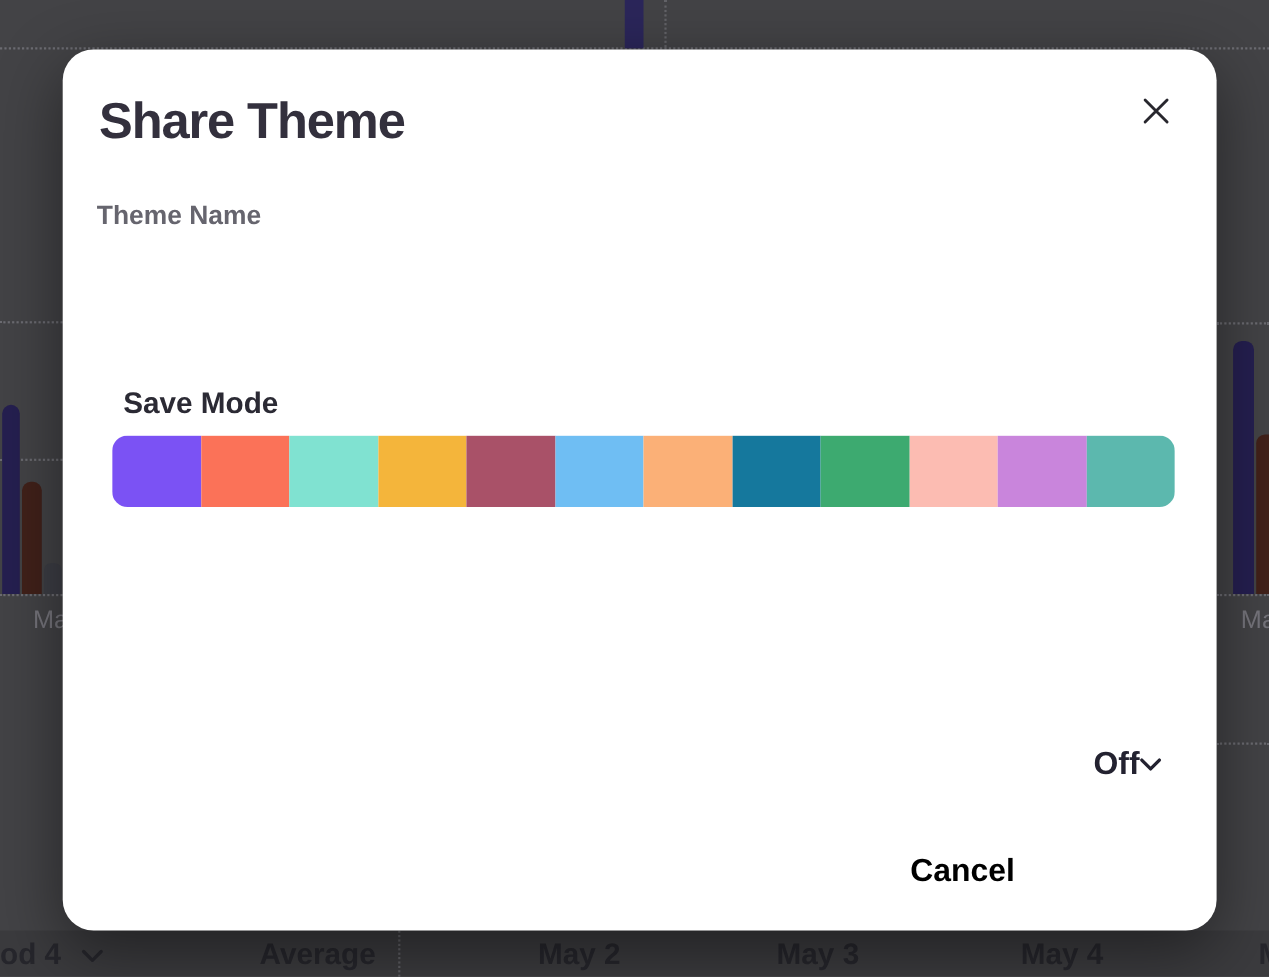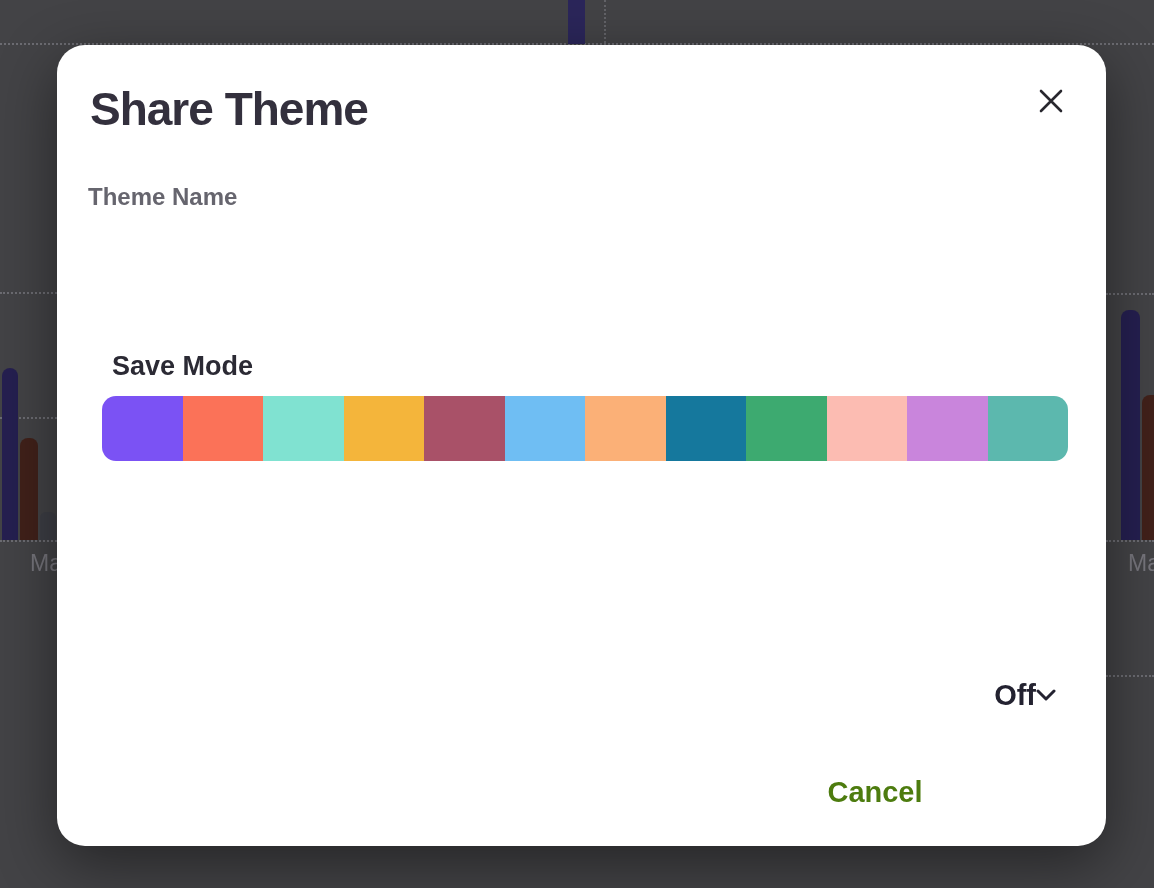--- a/index.html
+++ b/index.html
@@ -42,21 +42,21 @@
                background:#202124; border-radius:18px; }
   .section-label-dark { position:absolute; left:22px; top:14px; font-size:26px; font-weight:700; color:#ffffff; }
   .strip-dark { position:absolute; left:10px; top:61px; width:968px; height:66px; border-radius:12px; }
 
   .access-label { position:absolute; left:31px; top:636px; font-size:29px; color:#2b2a33; }
   .access-toggle { position:absolute; right:50px; top:634px; display:flex; align-items:center; gap:0;
                    background:transparent; border:none; cursor:pointer;text-align:right; }
   .access-value { font-size:29px; font-weight:700; color:#232230; font-family:"Liberation Sans", sans-serif; }
 
   .cancel-btn { position:absolute; left:768px; top:724px; width:100px; height:46px; border:none; background:transparent;
-                font-family:"Liberation Sans", sans-serif; font-size:29px; font-weight:700; color:#4d7c0f; cursor:pointer; }
+                font-family:"Liberation Sans", sans-serif; font-size:29px; font-weight:700; color:#000000; cursor:pointer; }
   .share-btn { position:absolute; left:903px; top:718px; width:115px; height:57px; border:none;
                border-radius:10px; background:#b5aeef; color:#ffffff; font-family:"Liberation Sans", sans-serif;
                font-size:28px; font-weight:700; cursor:default; }
 </style>
 </head>
 <body>
 
 <div class="backdrop">
 
   <div class="dotline-h" style="left:0; top:43px; width:1154px;"></div>
@@ -71,20 +71,34 @@
   <div class="dotline-h" style="left:0; top:540px; width:57px;"></div>
   <span class="side-label" style="left:30px; top:550px;">May</span>
 
   <div class="dotline-h" style="left:1106px; top:293px; width:48px;"></div>
   <div class="bar" style="left: 1121px; top: 310px; width: 19px; height: 230px; background: rgb(37, 31, 80);"></div>
   <div class="bar" style="left: 1142px; top: 395px; width: 12px; height: 145px; border-radius: 8px 0px 0px; background: rgb(65, 33, 26);"></div>
   <div class="dotline-h" style="left:1106px; top:540px; width:48px;"></div>
   <div class="dotline-h" style="left:1106px; top:675px; width:48px;"></div>
   <span class="side-label" style="left:1128px; top:550px;">Ma</span>
 
+  <div class="bottom-strip">
+    <span class="axis-label" style="left:0;">
+      <span>od 4</span>
+      <svg class="chev" width="22" height="14" viewBox="0 0 22 14" style="margin-left:10px;">
+        <polyline points="3,3 11,11 19,3" fill="none" stroke="#26262c" stroke-width="3" stroke-linecap="round" stroke-linejoin="round"></polyline>
+      </svg>
+    </span>
+    <span class="axis-label" style="left:236px;">Average</span>
+    <div class="dotline-v" style="left:362px; top:0; height:42px;"></div>
+    <span class="axis-label" style="left:489px;">May 2</span>
+    <span class="axis-label" style="left:706px;">May 3</span>
+    <span class="axis-label" style="left:928px;">May 4</span>
+    <span class="axis-label" style="left:1144px;">M</span>
+  </div>
 </div>
 
 <div class="modal">
 
   <h1 class="modal-title">Share Theme</h1>
 
   <button class="close-btn">
     <svg width="26" height="26" viewBox="0 0 26 26">
       <path d="M3 3 L23 23 M23 3 L3 23" stroke="#28272e" stroke-width="2.6" stroke-linecap="round"></path>
     </svg>

